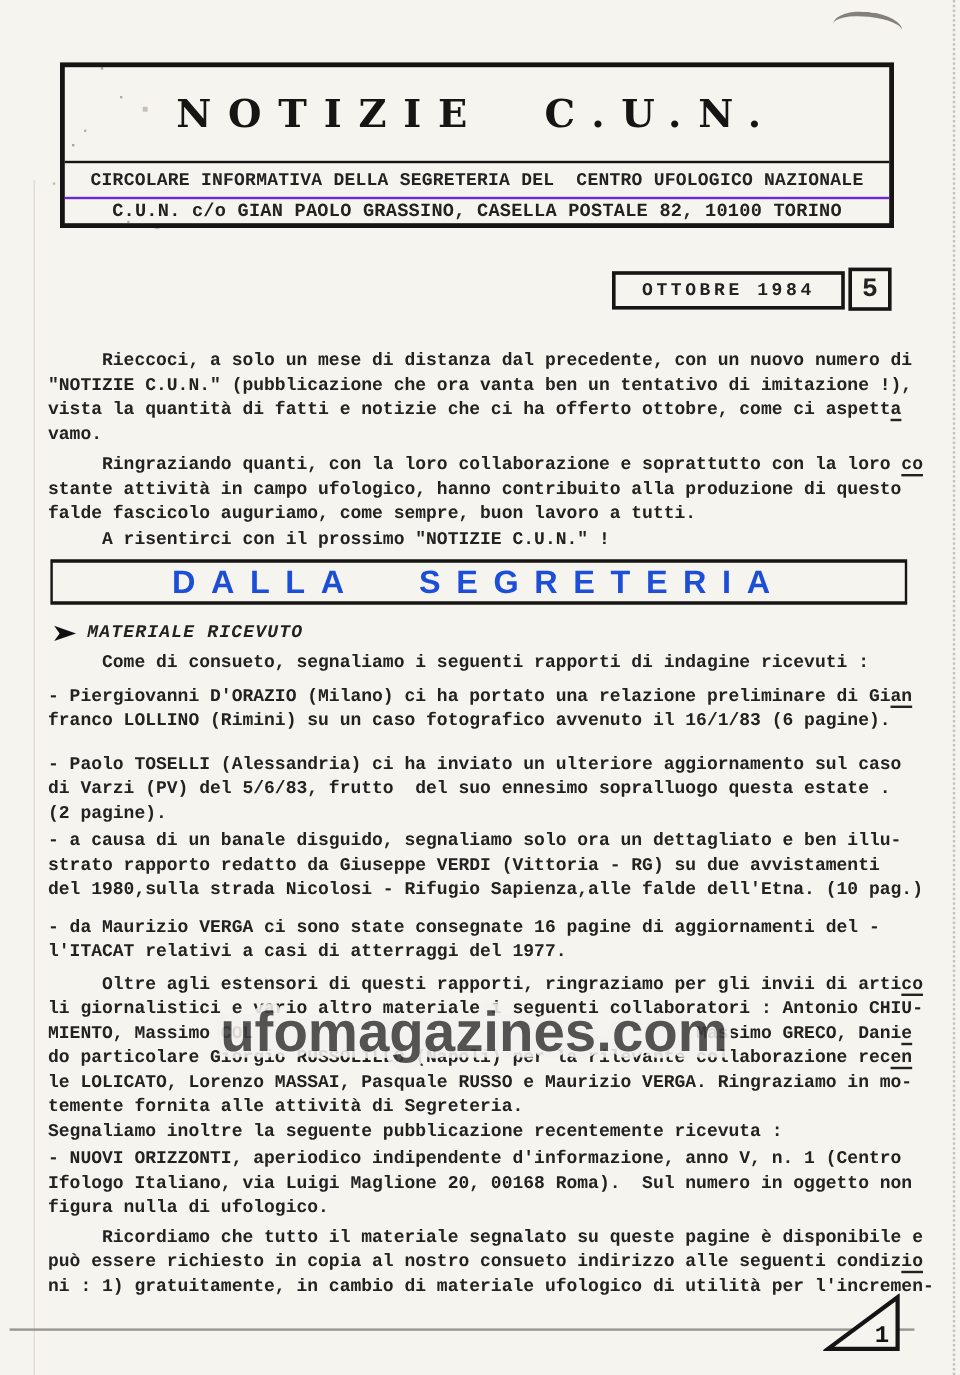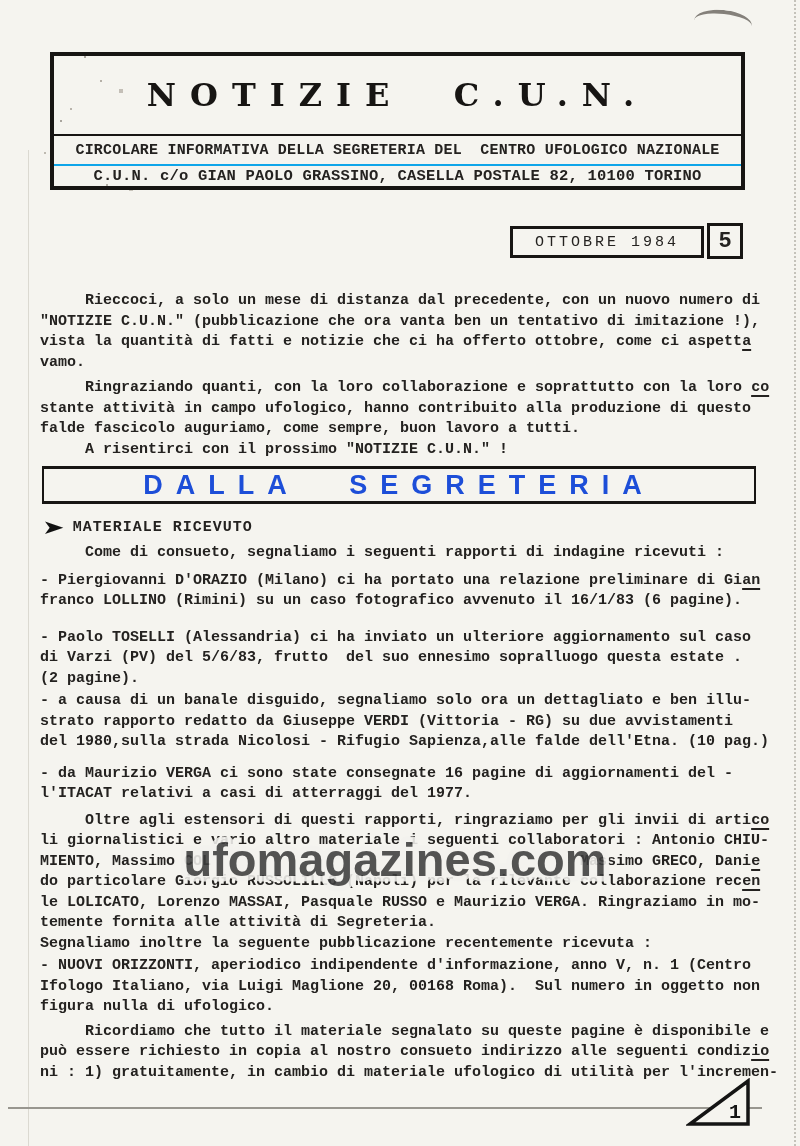--- a/index.html
+++ b/index.html
@@ -13,26 +13,26 @@
   .smudge{position:absolute;left:694px;top:10px;width:58px;height:22px;border-top:4px solid #55504a;
           border-radius:50%;transform:rotate(6deg);opacity:.7;}
   .edge-right{position:absolute;right:4px;top:0;height:100%;width:0;border-right:2px dotted #b8b6ae;opacity:.8;}
   .edge-left{position:absolute;left:28px;top:150px;height:996px;width:1px;background:#dbd9d1;}
   
   .masthead{position:absolute;left:50px;top:52px;width:687px;border:4px solid #171513;}
   .masthead-title{height:78px;display:flex;align-items:center;justify-content:center;
     font-family:"DejaVu Serif",serif;font-weight:bold;font-size:32px;letter-spacing:14px;
     white-space:pre;border-bottom:2px solid #171513;color:#171513;}
   .masthead-sub{height:28px;display:flex;align-items:center;justify-content:center;
-    font-weight:bold;font-size:15px;white-space:pre;border-bottom:2px solid #0ea5e9;letter-spacing:.2px;}
+    font-weight:bold;font-size:15px;white-space:pre;border-bottom:2px solid #6d28d9;letter-spacing:.2px;}
   .masthead-addr{height:20px;display:flex;align-items:center;justify-content:center;
     font-weight:bold;font-size:15.5px;white-space:pre;letter-spacing:.2px;}
   
   .datebox{position:absolute;left:510px;top:226px;width:188px;height:26px;border:3px solid #171513;
-    display:flex;align-items:center;justify-content:center;font-weight:normal;font-size:15px;letter-spacing:3px;}
+    display:flex;align-items:center;justify-content:center;font-weight:bold;font-size:15px;letter-spacing:3px;}
   .numbox{position:absolute;left:707px;top:223px;width:30px;height:30px;border:3px solid #171513;
     display:flex;align-items:center;justify-content:center;font-weight:bold;font-size:22px;}
   
   .intro{position:absolute;left:40px;top:291px;width:724px;}
   .bodyblocks{position:absolute;left:40px;top:543px;width:724px;}
   .tline{white-space:pre;line-height:20.5px;font-size:15px;font-weight:bold;}
   .cu{text-decoration:underline;text-decoration-thickness:1.5px;text-underline-offset:3.5px;}
   .b-p1{margin-bottom:5px}.b-p2{margin-bottom:0}
   .b-come{margin-bottom:7px}.b-item1{margin-bottom:16px}.b-item2{margin-bottom:2px}
   .b-item3{margin-bottom:11px}.b-item4{margin-bottom:6px}.b-oltre{margin-bottom:0}
@@ -40,21 +40,21 @@
   
   .secbox{position:absolute;left:42px;top:466px;width:710px;height:32px;
     border-top:3px solid #171513;border-bottom:3px solid #171513;
     border-left:2px solid #171513;border-right:2px solid #171513;
     display:flex;align-items:center;justify-content:center;
     font-family:"Liberation Sans",sans-serif;font-weight:bold;font-size:27px;
     letter-spacing:13px;word-spacing:30px;color:#1d4ed8;}
   .bullet-row{position:absolute;left:42px;top:517px;display:flex;align-items:center;gap:14px;}
   .arrow{font-family:"DejaVu Sans",sans-serif;font-size:20px;line-height:20px;color:#111;
     transform:scaleX(1.35);transform-origin:left center;display:inline-block;}
-  .bullet-label{font-weight:bold;font-size:15px;letter-spacing:1px;white-space:pre;}
+  .bullet-label{font-weight:bold;font-size:15px;letter-spacing:1px;white-space:pre;font-style:italic;}
   
   .watermark{position:absolute;left:160px;top:826px;z-index:5;opacity:.88;}
   
   .footer-rule{position:absolute;left:8px;top:1107px;width:754px;height:2px;background:#98968f;}
   .page-marker{position:absolute;left:686px;top:1078px;z-index:6;}
 </style>
 </head>
 <body>
 
 <div class="page">

